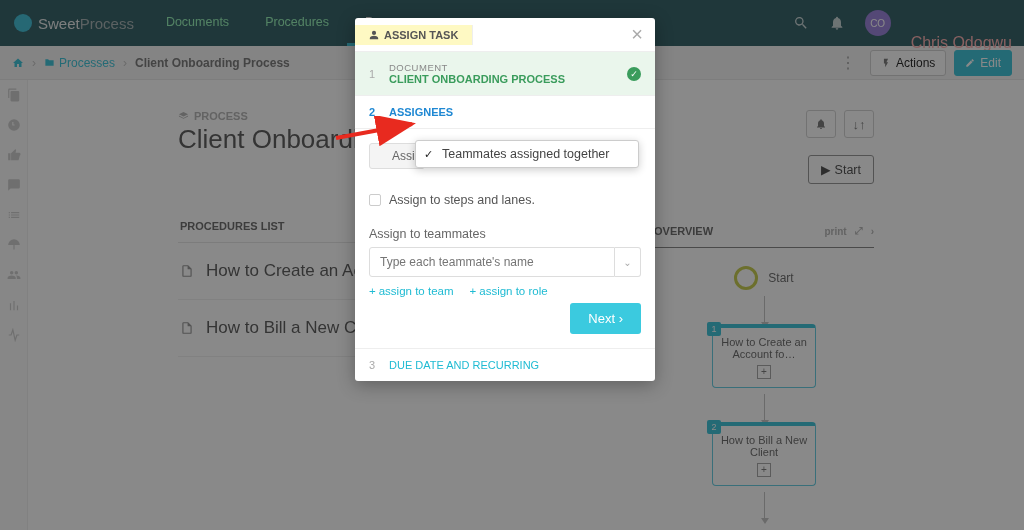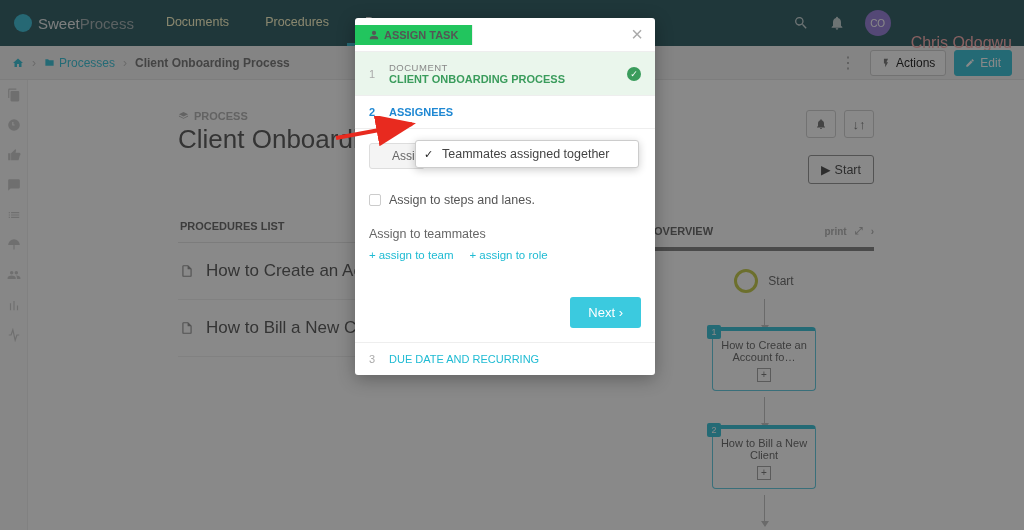--- a/index.html
+++ b/index.html
@@ -4,21 +4,21 @@
 <style>
 * { margin: 0; padding: 0; box-sizing: border-box; }
 body { font-family: -apple-system, BlinkMacSystemFont, "Segoe UI", Helvetica, Arial, sans-serif; font-size: 13px; color: #333; width: 1024px; height: 530px; overflow: hidden; position: relative; background: #fff; }
 
 
 .topnav { height: 46px; background: #154a51; display: flex; align-items: center; color: #cfd8d9; }
 .logo { display: flex; align-items: center; padding: 0 14px; font-size: 15px; font-weight: 400; }
 .logo-icon { width: 18px; height: 18px; background: #24b5d1; border-radius: 50%; margin-right: 6px; position: relative; }
 .logo-sweet { color: #e3e6e7; }
 .logo-proc { color: #9aa7a8; }
-.navlink { padding: 0 18px; font-size: 12.5px; color: #fef9c3; cursor: pointer; height: 46px; display: flex; align-items: center; border-bottom: 3px solid transparent; }
+.navlink { padding: 0 18px; font-size: 12.5px; color: #86efac; cursor: pointer; height: 46px; display: flex; align-items: center; border-bottom: 3px solid transparent; }
 .navlink.active { color: #fff; border-bottom: 3px solid #1fbbd3; }
 .nav-right { margin-left: auto; display: flex; align-items: center; padding-right: 12px; gap: 20px; }
 .nav-icon { width: 16px; height: 16px; fill: #c2d0d1; cursor: pointer; }
 .avatar { width: 26px; height: 26px; border-radius: 50%; background: #8a6fd4; color: #fff; font-size: 10px; display: flex; align-items: center; justify-content: center; }
 .username { color: #fca5a5; font-size: 16px; margin-top: 40px; }
 
 
 .breadcrumb { height: 34px; background: #f4f4f4; border-bottom: 1px solid #e5e5e5; display: flex; align-items: center; padding: 0 12px; font-size: 12px; }
 .bc-link { color: #1fbbd3; cursor: pointer; }
 .bc-sep { color: #bbb; margin: 0 8px; }
@@ -40,38 +40,38 @@
 .title-right { position: absolute; right: 150px; top: 30px; display: flex; gap: 8px; }
 .icon-btn { border: 1px solid #ccc; background: #fff; width: 30px; height: 28px; border-radius: 3px; cursor: pointer; display: flex; align-items: center; justify-content: center; color: #666; }
 .start-btn { border: 1px solid #888; background: #fff; padding: 6px 12px; border-radius: 3px; font-size: 12.5px; cursor: pointer; display: flex; align-items: center; gap: 4px; position: absolute; right: 150px; top: 75px; color: #333; }
 
 .col-left { width: 420px; }
 .col-head { font-size: 11px; font-weight: 700; color: #555; border-bottom: 1px solid #e3e3e3; padding: 10px 2px; margin-top: 55px; }
 .proc-item { display: flex; align-items: center; gap: 12px; padding: 18px 2px; border-bottom: 1px solid #eee; font-size: 17px; font-weight: 300; color: #444; cursor: pointer; }
 .doc-icon { width: 14px; height: 16px; fill: #888; }
 
 .overview { position: absolute; right: 150px; top: 135px; width: 220px; }
-.ov-head { font-size: 11px; font-weight: 700; color: #555; border-bottom: 4px solid #737373; padding: 10px 0; display: flex; align-items: center; }
+.ov-head { font-size: 11px; font-weight: 700; color: #555; border-bottom: 1px solid #737373; padding: 10px 0; display: flex; align-items: center; }
 .ov-tools { margin-left: auto; display: flex; gap: 8px; font-size: 10px; color: #aaa; align-items: center; }
 .flow { display: flex; flex-direction: column; align-items: center; margin-top: 18px; }
 .start-node { width: 24px; height: 24px; border: 3px solid #bfc634; border-radius: 50%; }
 .start-label { font-size: 12px; margin-left: 10px; color: #555; }
 .arrow-line { width: 1px; height: 28px; background: #bbb; margin: 6px 0 0 0; position: relative; }
 .arrow-line::after { content: ""; position: absolute; bottom: -4px; left: -3px; border-left: 4px solid transparent; border-right: 4px solid transparent; border-top: 6px solid #bbb; }
 .task-node { width: 104px; border: 1px solid #4ec6de; border-top: 4px solid #1fbbd3; border-radius: 4px; padding: 8px 6px 8px 6px; text-align: center; font-size: 11px; color: #555; position: relative; background: #fff; }
 .task-num { position: absolute; top: -6px; left: -6px; width: 14px; height: 14px; background: #1fbbd3; color: #fff; font-size: 9px; display: flex; align-items: center; justify-content: center; border-radius: 2px; }
 .plus-box { width: 14px; height: 14px; border: 1px solid #999; margin: 5px auto 0; font-size: 10px; line-height: 12px; color: #666; }
 
 
 .overlay { position: absolute; top: 0; left: 0; right: 0; bottom: 0; background: rgba(40,40,40,0.55); }
 
 
 .modal { position: absolute; top: 18px; left: 355px; width: 300px; background: #fff; border-radius: 3px; box-shadow: 0 4px 18px rgba(0,0,0,0.3); }
 .modal-header { display: flex; align-items: center; height: 34px; border-bottom: 1px solid #eee; }
-.tab { padding: 0 14px; height: 20px; display: flex; align-items: center; gap: 5px; font-size: 11px; font-weight: 700; color: #555; border-right: 1px solid #eee; background: #22c55e; }
+.tab { padding: 0 14px; height: 20px; display: flex; align-items: center; gap: 5px; font-size: 11px; font-weight: 700; color: #555; border-right: 1px solid #eee; background: #fef9c3; }
 .close { margin-left: auto; margin-right: 12px; font-size: 20px; color: #aaa; cursor: pointer; }
 .step { display: flex; align-items: center; padding: 10px 14px; font-size: 11px; gap: 12px; }
 .step-num { color: #aaa; font-size: 11px; width: 8px; }
 .step1 { background: #eaf6ec; }
 .step1 .doc-label { color: #888; font-size: 9.5px; letter-spacing: 0.5px; }
 .step1 .doc-name { color: #3a9c5c; font-size: 11px; font-weight: 600; }
 .check-circle { margin-left: auto; width: 14px; height: 14px; border-radius: 50%; background: #3a9c5c; color: #fff; font-size: 9px; display: flex; align-items: center; justify-content: center; }
 .step2 { color: #1f88d3; font-weight: 700; border-top: 1px solid #eee; border-bottom: 1px solid #eee; }
 .step3 { color: #1fbbd3; border-top: 1px solid #eee; }
 
@@ -82,21 +82,21 @@
 .dd-item { padding: 6px 10px 6px 26px; font-size: 12.5px; color: #444; cursor: pointer; position: relative; }
 .dd-check { position: absolute; left: 8px; top: 7px; font-size: 11px; color: #222; }
 .checkbox-row { display: flex; align-items: center; gap: 8px; font-size: 12.5px; color: #555; margin-top: 24px; }
 .fake-check { width: 12px; height: 12px; border: 1px solid #ccc; border-radius: 2px; }
 .field-label { font-size: 12.5px; color: #666; margin-top: 20px; }
 .combo { display: flex; margin-top: 6px; }
 .combo-input { flex: 1; border: 1px solid #ddd; border-radius: 3px 0 0 3px; padding: 7px 10px; font-size: 12px; color: #999; }
 .combo-caret { width: 26px; border: 1px solid #ddd; border-left: none; border-radius: 0 3px 3px 0; display: flex; align-items: center; justify-content: center; color: #aaa; font-size: 10px; cursor: pointer; }
 .link-row { display: flex; gap: 16px; margin-top: 8px; }
 .link { color: #1fbbd3; font-size: 11.5px; cursor: pointer; display: flex; align-items: center; gap: 3px; }
-.next-row { display: flex; justify-content: flex-end; margin-top: 36px; }
+.next-row { display: flex; justify-content: flex-end; margin-top: 6px; }
 .next-btn { background: #3bcadf; color: #fff; border: none; padding: 8px 18px; border-radius: 3px; font-size: 13px; cursor: pointer; }
 
 
 .annot-arrow { position: absolute; top: 116px; left: 334px; pointer-events: none; }
 </style>
 </head>
 <body>
 
 <div class="topnav">
   <div class="logo">
@@ -299,20 +299,24 @@
         </div>
       </div>
     </div>
 
     <div class="checkbox-row">
       <span class="fake-check"></span>
       <span>Assign to steps and lanes.</span>
     </div>
 
     <div class="field-label">Assign to teammates</div>
+    <div class="combo">
+      <input class="combo-input" placeholder="Type each teammate's name" style="">
+      <div class="combo-caret">⌄</div>
+    </div>
     <div class="link-row">
       <span class="link">+ <span>assign to team</span></span>
       <span class="link">+ <span>assign to role</span></span>
     </div>
 
     <div class="next-row">
       <button class="next-btn"><span>Next</span> ›</button>
     </div>
   </div>
 

